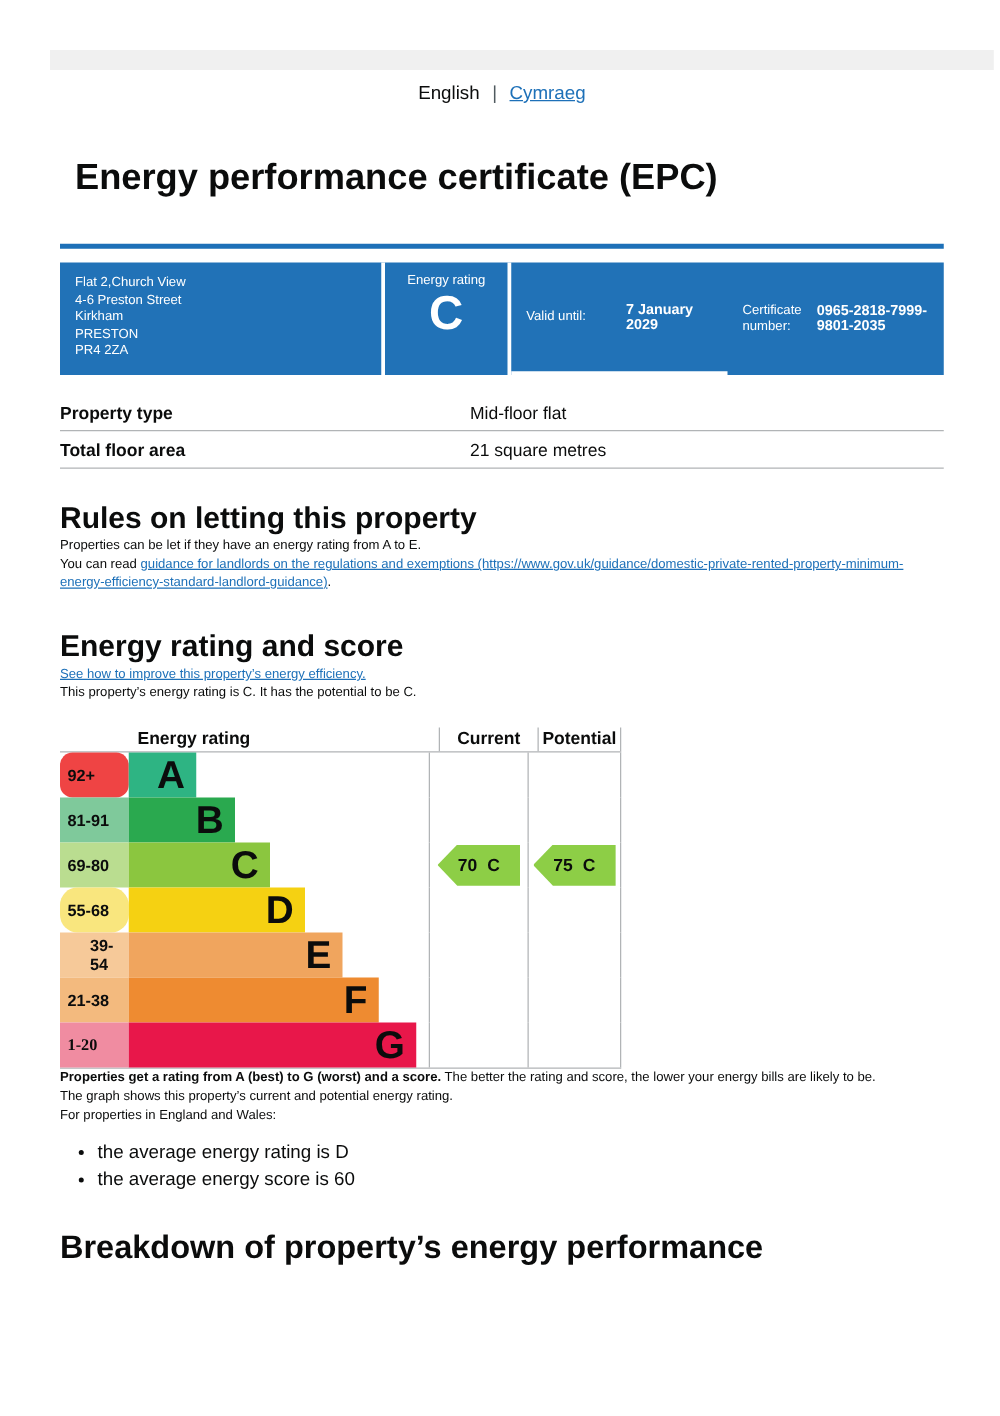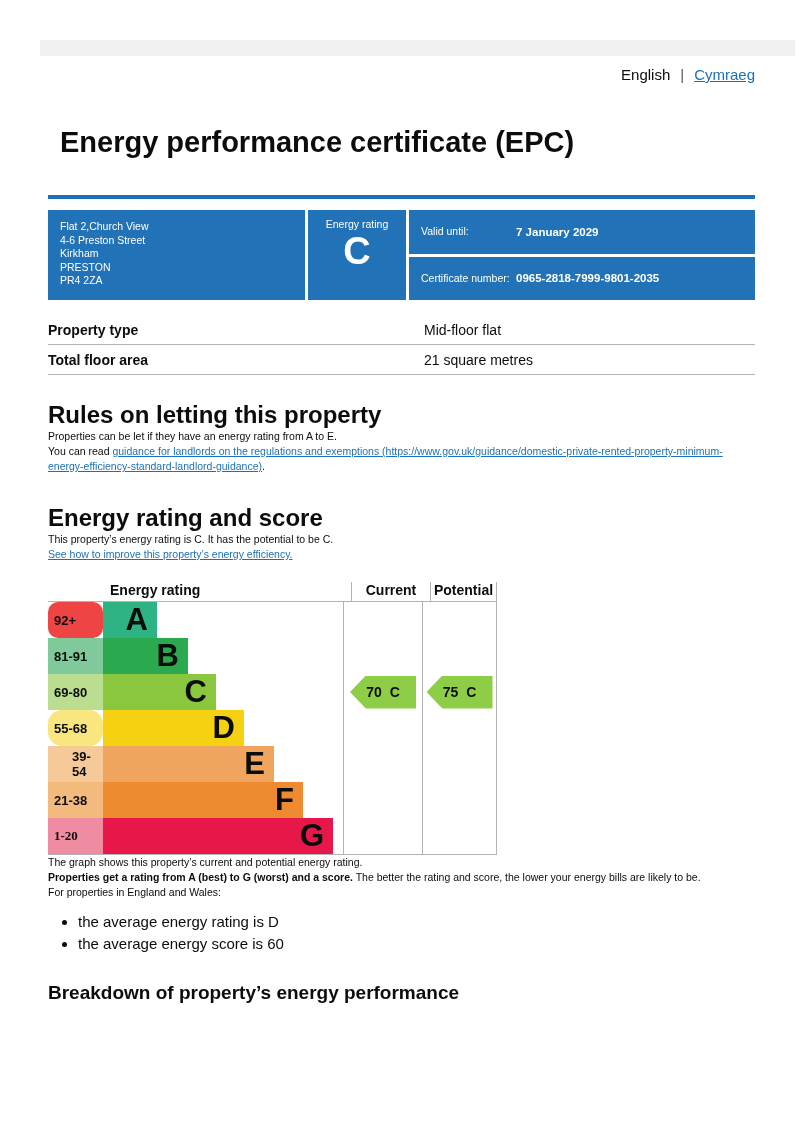--- a/index.html
+++ b/index.html
@@ -10,46 +10,46 @@
     --ink:#0b0c0c;
   }
   *{box-sizing:border-box;}
   html,body{margin:0;padding:0;background:#fff;}
   body{
     width:800px;height:1133px;overflow:hidden;
     font-family:"Liberation Sans", sans-serif;color:var(--ink);
   }
   .top-bar{margin:40px 5px 0 40px;height:16px;background:var(--topbar);}
   .content{margin-left:48px;width:707px;}
-  .lang-row{margin-top:10px;text-align:right;font-size:15px;}
+  .lang-row{margin-top:10px;text-align:center;font-size:15px;}
   .lang-current{color:var(--ink);}
   .lang-sep{margin:0 10px;color:#505a5f;}
   a{color:var(--blue);text-decoration:underline;cursor:pointer;}
   h1.page-title{margin:42px 0 0 12px;font-size:29px;line-height:34px;font-weight:bold;}
   .blue-rule{margin-top:36px;height:4px;background:var(--blue);}
   
   .summary-box{margin-top:11px;height:90px;display:flex;background:var(--box-blue);color:#fff;}
   .address-panel{width:257px;padding:10px 12px;font-size:10.5px;line-height:13.5px;}
   .address-line{display:block;}
   .rating-panel{width:101px;border-left:3px solid #fff;text-align:center;padding-top:8px;font-size:10.5px;}
   .rating-big{display:block;font-size:38px;font-weight:bold;line-height:40px;margin-top:1px;}
-  .details-panel{flex:1;border-left:3px solid #fff;display:flex;flex-direction:column;}
+  .details-panel{flex:1;border-left:3px solid #fff;display:flex;flex-direction:row;}
   .d-row{flex:1;display:flex;align-items:center;padding:0 12px;}
   .d-row.first{border-bottom:3px solid #fff;}
   .d-label{width:95px;font-size:10.5px;line-height:13px;}
   .d-value{font-size:11.5px;font-weight:bold;}
   
   .facts{margin-top:15px;}
   .fact-row{display:flex;height:30px;align-items:center;border-bottom:1px solid var(--border);font-size:14px;}
-  .fact-label{width:376px;font-weight:bold;}
+  .fact-label{width:328px;font-weight:bold;}
   
   h2{margin:0;font-weight:bold;}
   .h-rules{margin-top:26px;font-size:24px;}
   .h-rating{margin-top:30px;font-size:24px;}
-  .h-breakdown{margin-top:30px;font-size:19px;}
+  .h-breakdown{margin-top:30px;font-size:26px;}
   p.small{margin:0;font-size:10.5px;line-height:15px;}
   .mt24{margin-top:24px;} .mt12{margin-top:12px;} .mt20{margin-top:20px;}
   .mt27{margin-top:27px;} .mt23{margin-top:23px;} .mt22{margin-top:22px;}
   
   .chart{margin-top:20px;width:449px;border-bottom:1px solid var(--border);}
   .chart-header{display:flex;height:20px;font-size:14px;font-weight:bold;border-bottom:1px solid var(--border);}
   .hc-score{width:55px;padding-left:6px;margin-top:24px;}
   .hc-rating{flex:1;padding-left:7px;}
   .hc-current{width:79px;border-left:1px solid var(--border);text-align:center;}
   .hc-potential{width:67px;border-left:1px solid var(--border);border-right:1px solid var(--border);text-align:center;}
@@ -114,22 +114,22 @@
       <span class="fact-label">Total floor area</span>
       <span class="fact-value">21 square metres</span>
     </div>
   </div>
 
   <h2 class="h-rules">Rules on letting this property</h2>
   <p class="small mt24">Properties can be let if they have an energy rating from A to E.</p>
   <p class="small mt12"><span>You can read </span><a>guidance for landlords on the regulations and exemptions (https://www.gov.uk/guidance/domestic-private-rented-property-minimum-energy-efficiency-standard-landlord-guidance)</a><span>.</span></p>
 
   <h2 class="h-rating">Energy rating and score</h2>
+  <p class="small mt20"><a>See how to improve this property’s energy efficiency.</a></p>
   <p class="small mt24">This property’s energy rating is C. It has the potential to be C.</p>
-  <p class="small mt20"><a>See how to improve this property’s energy efficiency.</a></p>
 
   <div class="chart">
     <div class="chart-header">
       <span class="hc-score">Score</span>
       <span class="hc-rating">Energy rating</span>
       <span class="hc-current">Current</span>
       <span class="hc-potential">Potential</span>
     </div>
 
     <div class="chart-row">
@@ -186,22 +186,22 @@
     </div>
     <div class="chart-row">
       <span class="score-cell" style="background: rgb(240, 140, 161); font-family: Liberation Serif, serif;">1-20</span>
       <span class="band-bar" style="background: rgb(232, 23, 74); width: 230px;">G</span>
       <span class="spacer"></span>
       <span class="cur-cell"></span>
       <span class="pot-cell"></span>
     </div>
   </div>
 
+  <p class="small mt23"><b>Properties get a rating from A (best) to G (worst) and a score.</b><span> The better the rating and score, the lower your energy bills are likely to be.</span></p>
   <p class="small mt27">The graph shows this property’s current and potential energy rating.</p>
-  <p class="small mt23"><b>Properties get a rating from A (best) to G (worst) and a score.</b><span> The better the rating and score, the lower your energy bills are likely to be.</span></p>
   <p class="small mt22">For properties in England and Wales:</p>
 
   <ul class="avg-list">
     <li>the average energy rating is D</li>
     <li>the average energy score is 60</li>
   </ul>
 
   <h2 class="h-breakdown">Breakdown of property’s energy performance</h2>
 
 </div>

